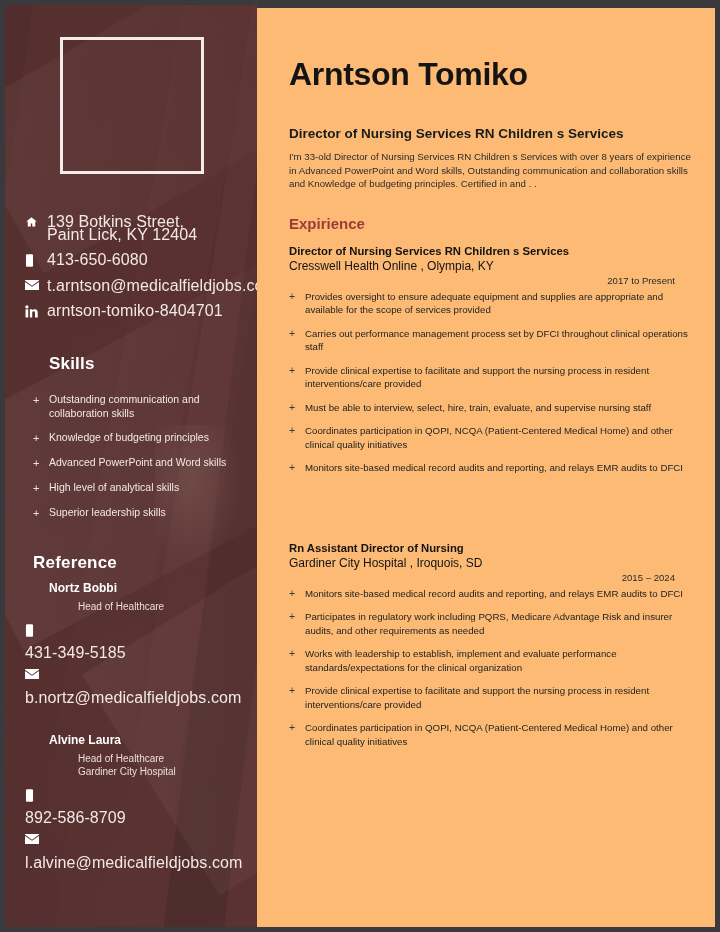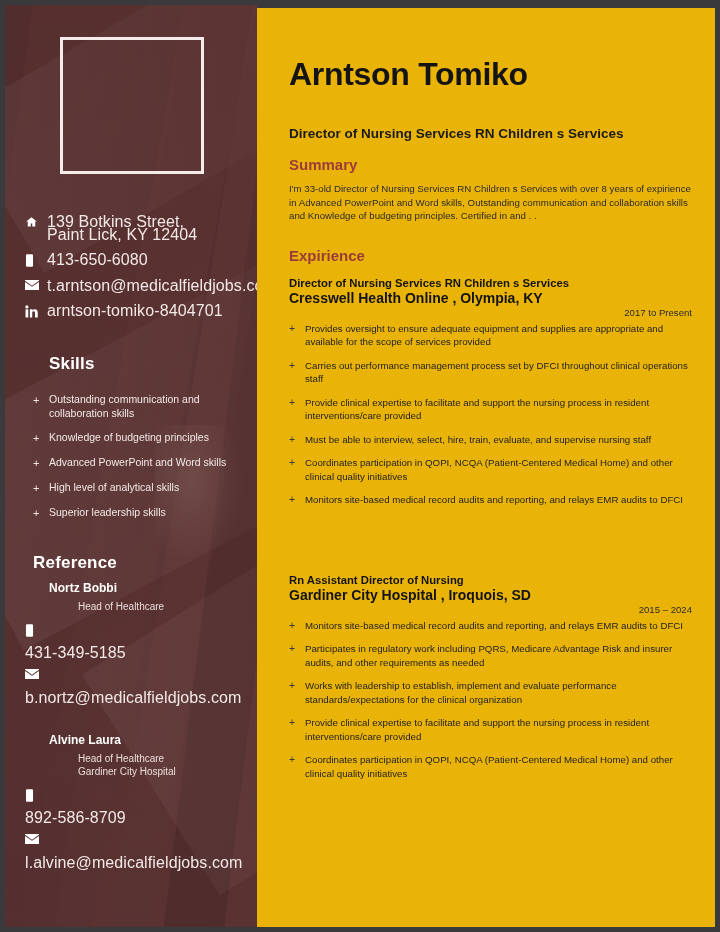--- a/index.html
+++ b/index.html
@@ -54,21 +54,21 @@
 
   .refs{position:absolute;left:44px;top:576px;width:200px;}
   .ref-name{color:#ffffff;font-size:12px;font-weight:bold;margin-bottom:5px;}
   .ref-line{color:#eadedb;font-size:10px;line-height:13.5px;padding-left:29px;}
   .ref-gap{height:20px;}
   .ref-contact{margin-top:9px;}
   .ref-contact .crow{margin-bottom:9px;margin-left:-24px;flex-direction:column;}
 
   
   .main{
-    position:absolute;left:252px;top:0;right:0;bottom:0;background:#eab308;
+    position:absolute;left:252px;top:0;right:0;bottom:0;background:#fdba74;
     border-top:3px solid #3a3a3c;box-sizing:border-box;
   }
   .mpad{position:absolute;left:32px;top:0;width:403px;}
 
   .name{
     font-size:32px;font-weight:bold;color:#141414;letter-spacing:-.3px;
     margin-top:48px;line-height:36px;
   }
   .role{
     font-size:13.5px;font-weight:bold;color:#1b1b1b;margin-top:33px;line-height:17px;
@@ -76,23 +76,23 @@
   .accent-h{
     font-size:15px;font-weight:bold;color:#9c3b3b;margin-top:13px;line-height:19px;
   }
   .summary{
     font-size:9.7px;color:#2b2b2b;line-height:13.6px;margin-top:8px;width:402px;
   }
   .exp-h{margin-top:23px;}
 
   .job{position:relative;margin-top:11px;}
   .job-title{font-size:11.3px;font-weight:bold;color:#131313;line-height:15px;}
-  .job-org{font-size:14px;font-weight:bold;color:#131313;line-height:15px;}
+  .job-org{font-size:12px;font-weight:normal;color:#131313;line-height:15px;}
   .job-date{
-    position:absolute;right:0;top:31px;font-size:9.6px;color:#2b2b2b;
+    position:absolute;right:17px;top:31px;font-size:9.6px;color:#2b2b2b;
     white-space:nowrap;
   }
   .bullets{margin-top:16px;}
   .bl{display:flex;align-items:flex-start;margin-bottom:10px;}
   .bl .pl{width:16px;flex:0 0 16px;color:#3a3a3a;font-size:10.5px;line-height:13.5px;}
   .bl .tx{font-size:9.7px;color:#232323;line-height:13.5px;}
   .job2{margin-top:66px;}
 </style>
 </head>
 <body>
@@ -238,21 +238,20 @@
 
     </div>
   </div>
 
   <div class="main">
     <div class="mpad">
 
       <div class="name">Arntson Tomiko</div>
       <div class="role">Director of Nursing Services RN Children s Services</div>
 
-      <div class="accent-h">Summary</div>
       <div class="summary">I'm 33-old Director of Nursing Services RN Children s Services with over 8 years of expirience in Advanced PowerPoint and Word skills, Outstanding communication and collaboration skills and Knowledge of budgeting principles. Certified in and . .</div>
 
       <div class="accent-h exp-h">Expirience</div>
 
       <div class="job">
         <div class="job-title">Director of Nursing Services RN Children s Services</div>
         <div class="job-org">Cresswell Health Online , Olympia, KY</div>
         <div class="job-date">2017 to Present</div>
         <div class="bullets">
           <div class="bl">

